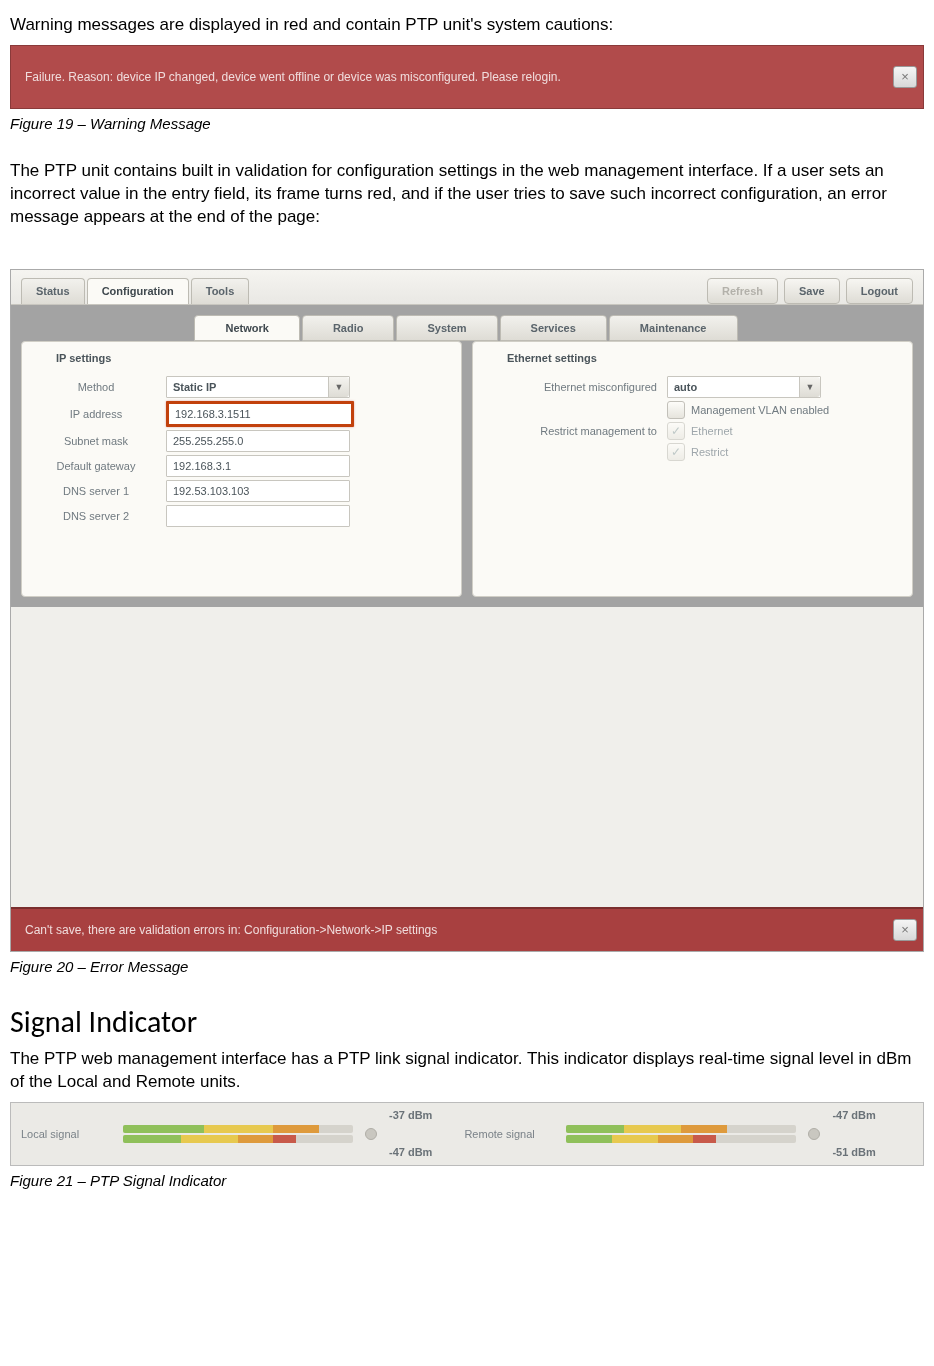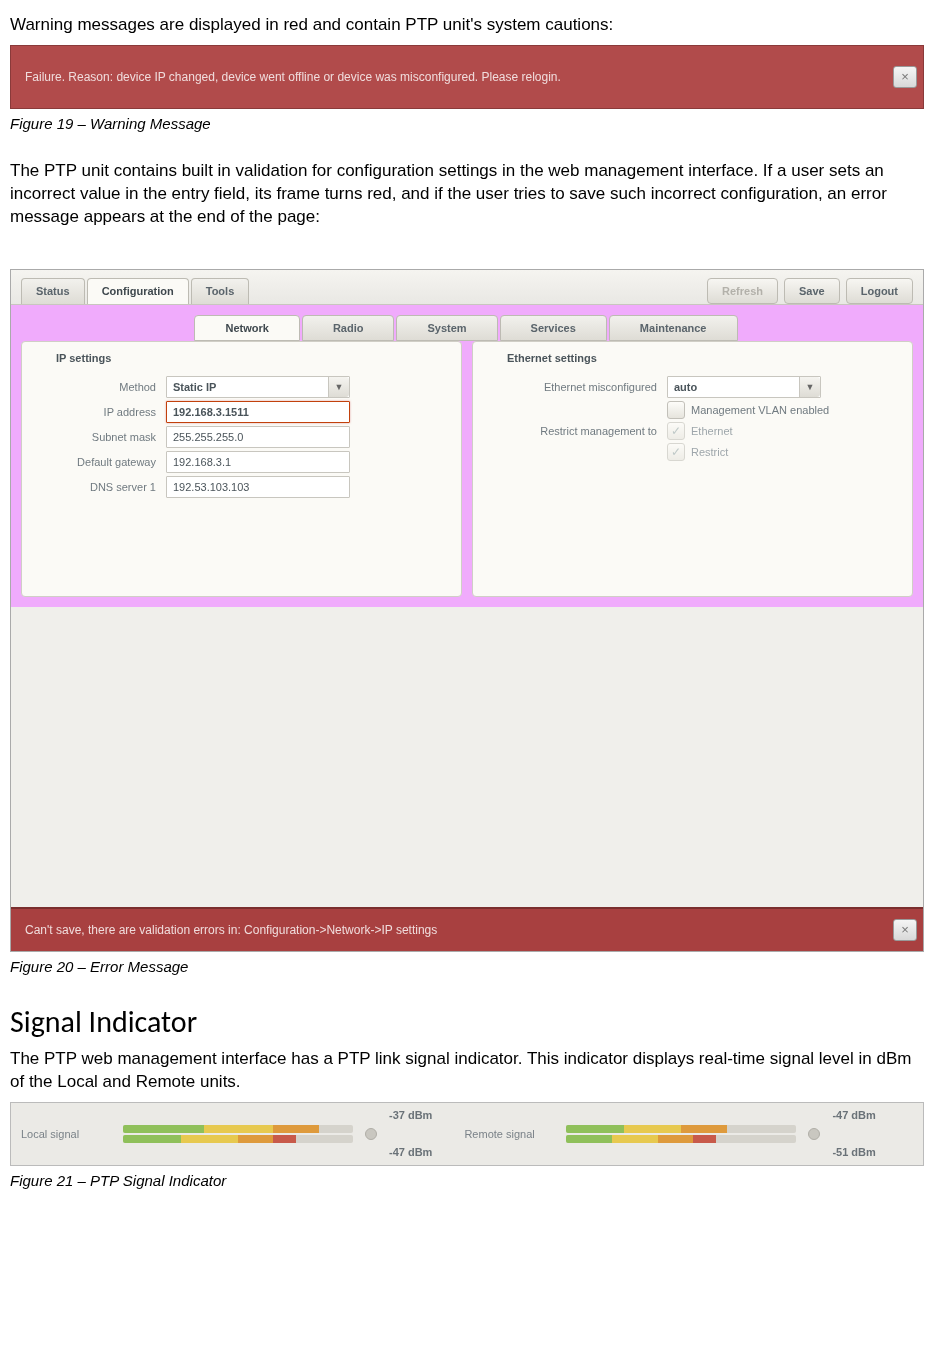--- a/index.html
+++ b/index.html
@@ -38,21 +38,21 @@
     align-items: center;
     justify-content: center;
     font-size: 13px;
     color: #777;
     cursor: pointer;
   }
 
   
   .config-shot {
     border: 1px solid #aaa;
-    background: #f0abfc;
+    background: #a3a3a3;
     font-family: Verdana, sans-serif;
     font-size: 11px;
     color: #606a6f;
     position: relative;
     margin-top: 40px;
   }
   .top-tabs-row {
     display: flex;
     justify-content: space-between;
     padding: 8px 10px 0 10px;
@@ -108,34 +108,34 @@
   .panel {
     flex: 1;
     background: #fbfaf6;
     border: 1px solid #d0cec6;
     border-radius: 4px;
     padding: 10px 14px 14px 14px;
     min-height: 230px;
   }
   .panel-title { font-weight: bold; color: #4a545a; margin-bottom: 12px; font-size: 11px; padding-left: 20px; }
   .form-row { display: flex; align-items: center; margin: 3px 0; }
-  .form-label { width: 120px; text-align: right; padding-right: 10px; color: #707a80; font-size: 11px; }
+  .form-label { width: 120px; text-align: center; padding-right: 10px; color: #707a80; font-size: 11px; }
   .form-label-wide { width: 170px; text-align: right; padding-right: 10px; color: #707a80; font-size: 11px; }
   .form-input {
     width: 170px;
     padding: 4px 6px;
     font-size: 11px;
     font-family: Verdana, sans-serif;
     border: 1px solid #c8c6bf;
     border-radius: 1px;
     background: #fff;
     color: #4a545a;
   }
   .form-input.bold { font-weight: bold; }
-  .form-input.error { border: 1px solid #c2410c; box-shadow: 0 0 2px rgba(200,60,60,.5); font-weight: bold; }
+  .form-input.error { border: 3px solid #c2410c; box-shadow: 0 0 2px rgba(200,60,60,.5); }
   .form-input.disabled { background: #efeeea; color: #b0aea7; }
   .select-wrap { position: relative; display: inline-block; }
   .select-arrow {
     position: absolute; right: 1px; top: 1px; bottom: 1px;
     width: 20px;
     border-left: 1px solid #c8c6bf;
     background: linear-gradient(#f5f4f0,#dedcd5);
     border-radius: 0 3px 3px 0;
     display: flex; align-items: center; justify-content: center;
     font-size: 9px; color: #666;
@@ -248,20 +248,24 @@
         <input class="form-input" value="255.255.255.0" style="">
       </div>
       <div class="form-row">
         <div class="form-label">Default gateway</div>
         <input class="form-input" value="192.168.3.1" style="">
       </div>
       <div class="form-row">
         <div class="form-label">DNS server 1</div>
         <input class="form-input" value="192.53.103.103" style="">
       </div>
+      <div class="form-row">
+        <div class="form-label">DNS server 2</div>
+        <input class="form-input" value="" style="">
+      </div>
     </div>
 
     <div class="panel">
       <div class="panel-title">Ethernet settings</div>
       <div class="form-row">
         <div class="form-label-wide">Ethernet misconfigured</div>
         <div class="select-wrap">
           <input class="form-input bold" style="width: 140px;" readonly="" value="auto">
           <div class="select-arrow">▼</div>
         </div>

